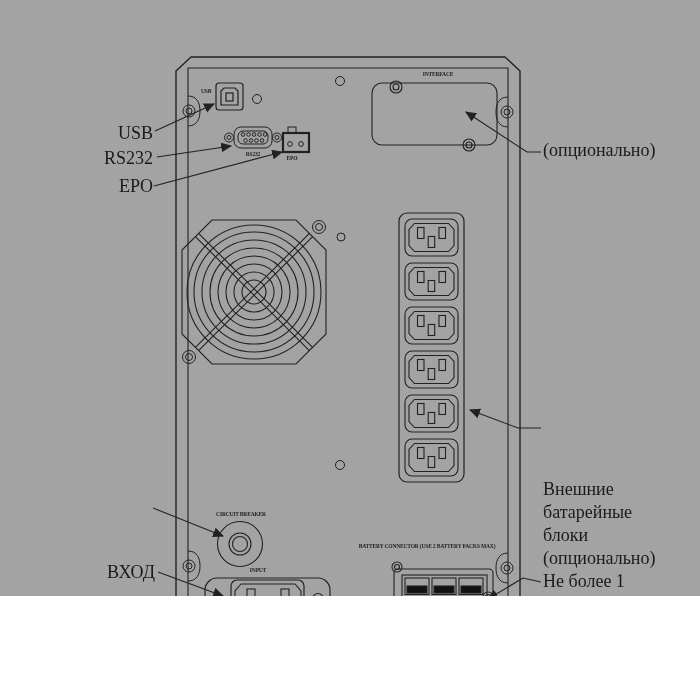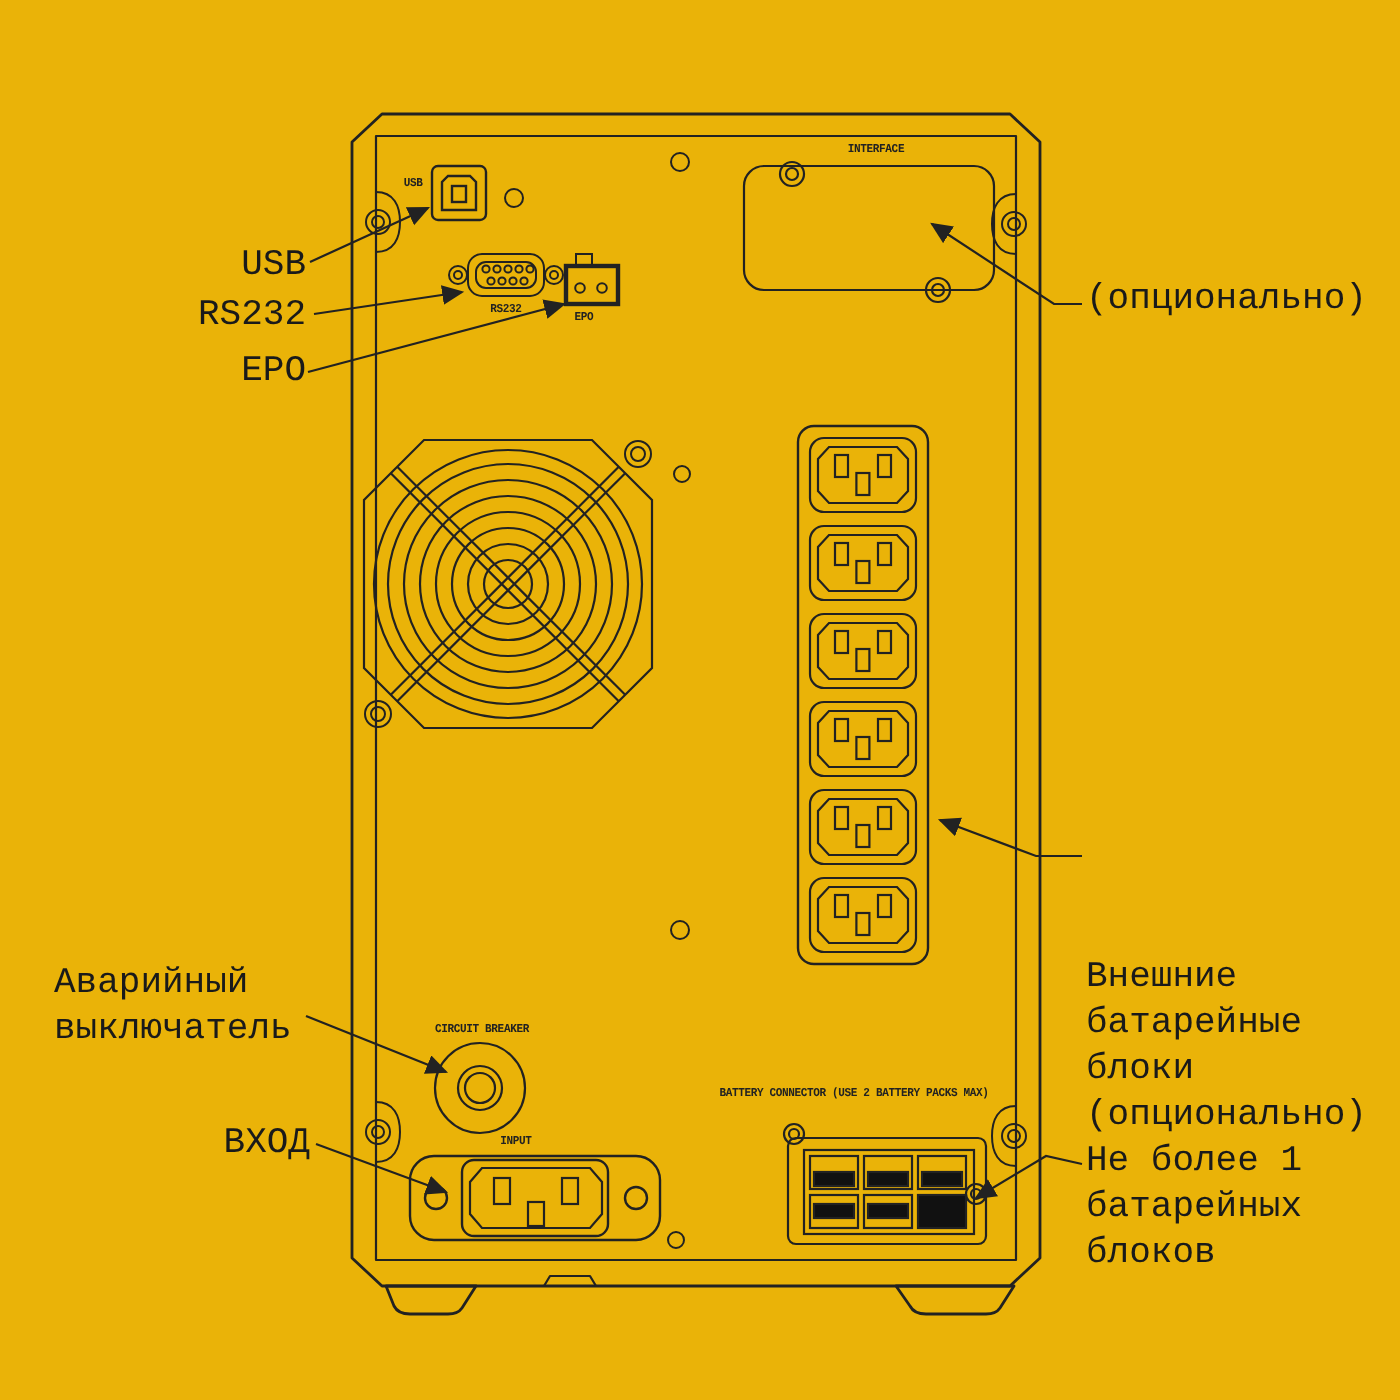--- a/index.html
+++ b/index.html
@@ -1,17 +1,17 @@
 <!DOCTYPE html>
 <html><head>
 <meta charset="utf-8">
 <style>
   html,body{margin:0;padding:0;background:#ffffff;}
-  #stage{position:relative;width:700px;height:700px;background:#eab308;overflow:hidden;
-         font-family:Liberation Mono, monospace;color:#1a1a1a;}
+  #stage{position:relative;width:700px;height:596px;background:#a3a3a3;overflow:hidden;
+         font-family:Liberation Serif, serif;color:#1a1a1a;}
   svg{position:absolute;left:0;top:0;}
   .callout{position:absolute;font-size:18px;line-height:23px;color:#1a1a1a;white-space:pre-line;}
   .right{text-align:right;}
   .center{text-align:center;}
   .panel-text{position:absolute;font-size:6px;font-weight:bold;letter-spacing:-0.2px;
               color:#222;white-space:nowrap;transform:scaleX(0.92);transform-origin:center;}
 </style>
 </head>
 <body>
 
@@ -178,22 +178,20 @@
       <path d="M153,508 L223,536" marker-end="url(#arrow)"></path>
       <path d="M158,572 L223,596" marker-end="url(#arrow)"></path>
       <path d="M541,582 L523,578 L488,599" marker-end="url(#arrow)"></path>
     </g>
   </svg>
 
   <div class="callout right" style="left:80px;top:122px;width:73px;">USB</div>
   <div class="callout right" style="left:80px;top:147px;width:73px;">RS232</div>
   <div class="callout right" style="left:80px;top:175px;width:73px;">EPO</div>
   <div class="callout" style="left:543px;top:139px;width:155px;">(опционально)</div>
-  <div class="callout" style="left:27px;top:481px;width:140px;">Аварийный
-выключатель</div>
   <div class="callout right" style="left:80px;top:561px;width:75px;">ВХОД</div>
   <div class="callout" style="left:543px;top:478px;width:157px;">Внешние
 батарейные
 блоки
 (опционально)
 Не более 1
 батарейных
 блоков</div>
 
   <div class="panel-text center" style="left:410px;top:71px;width:56px;">INTERFACE</div>

